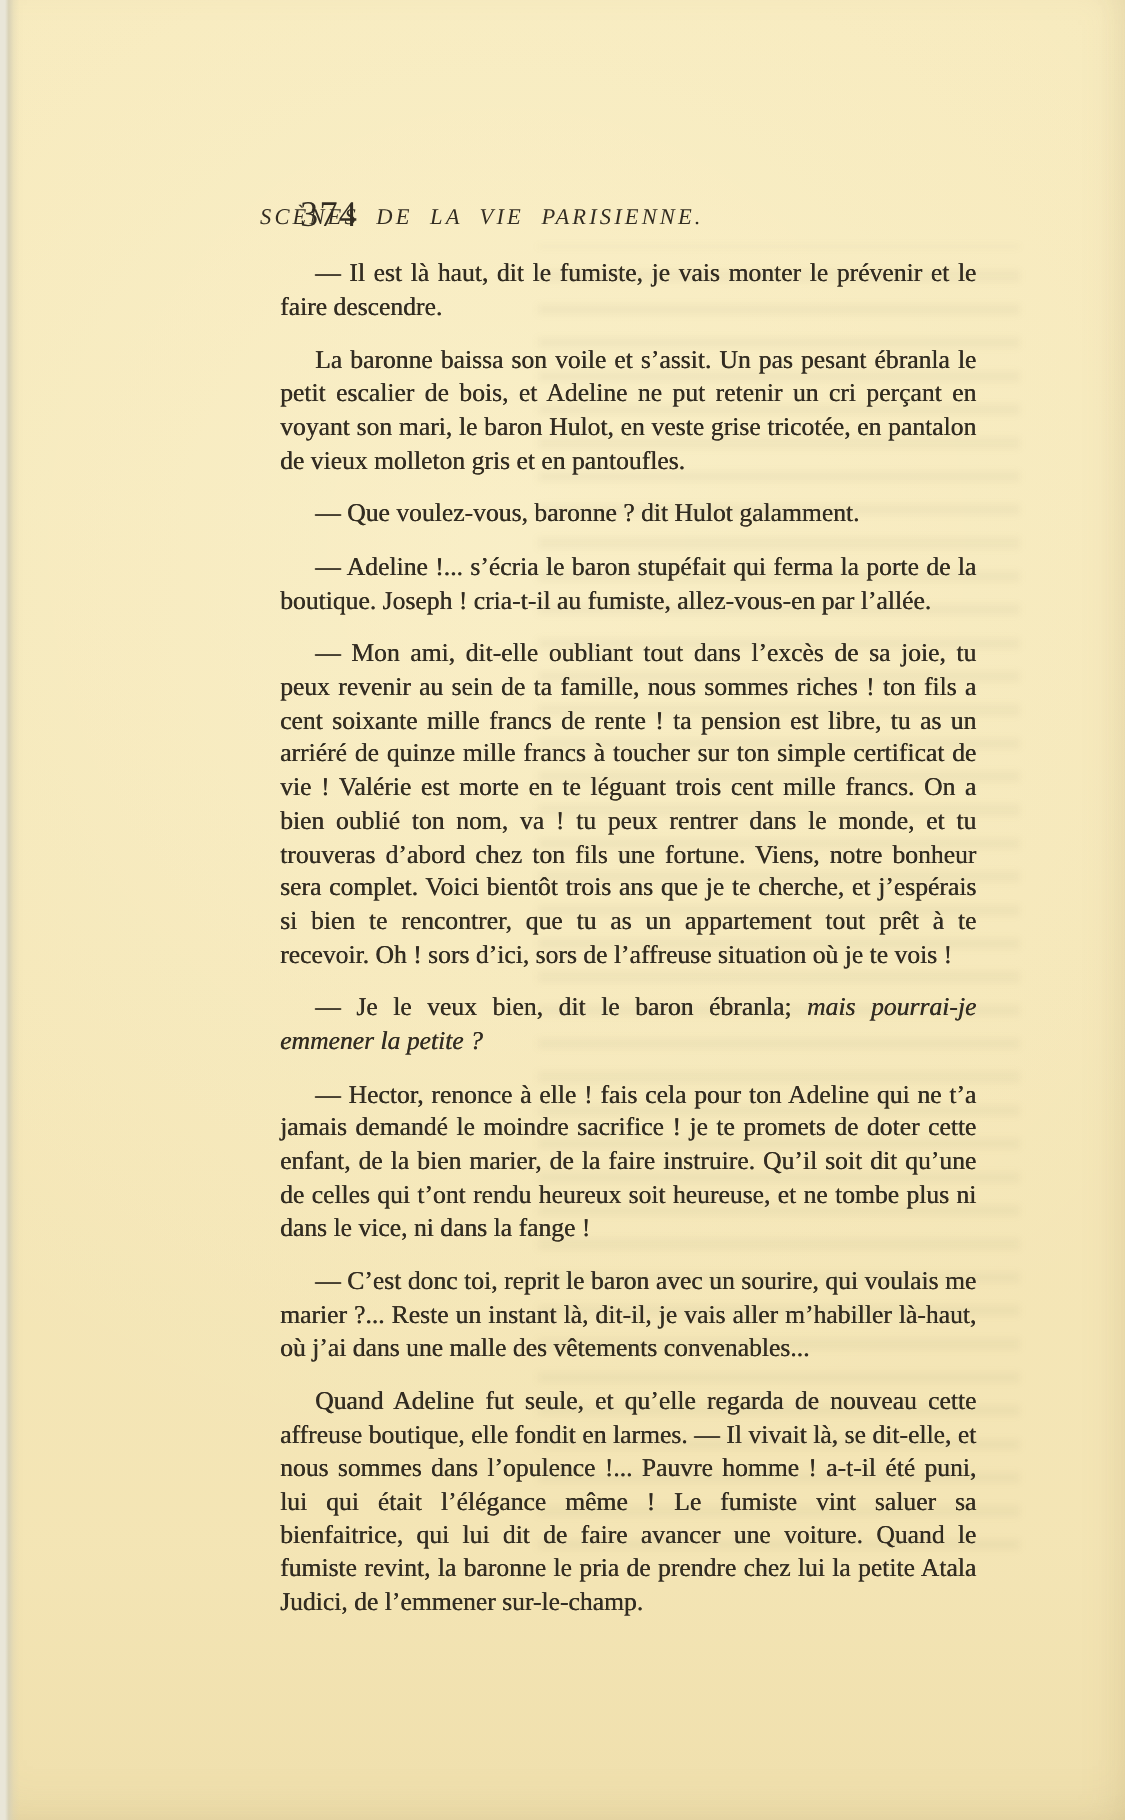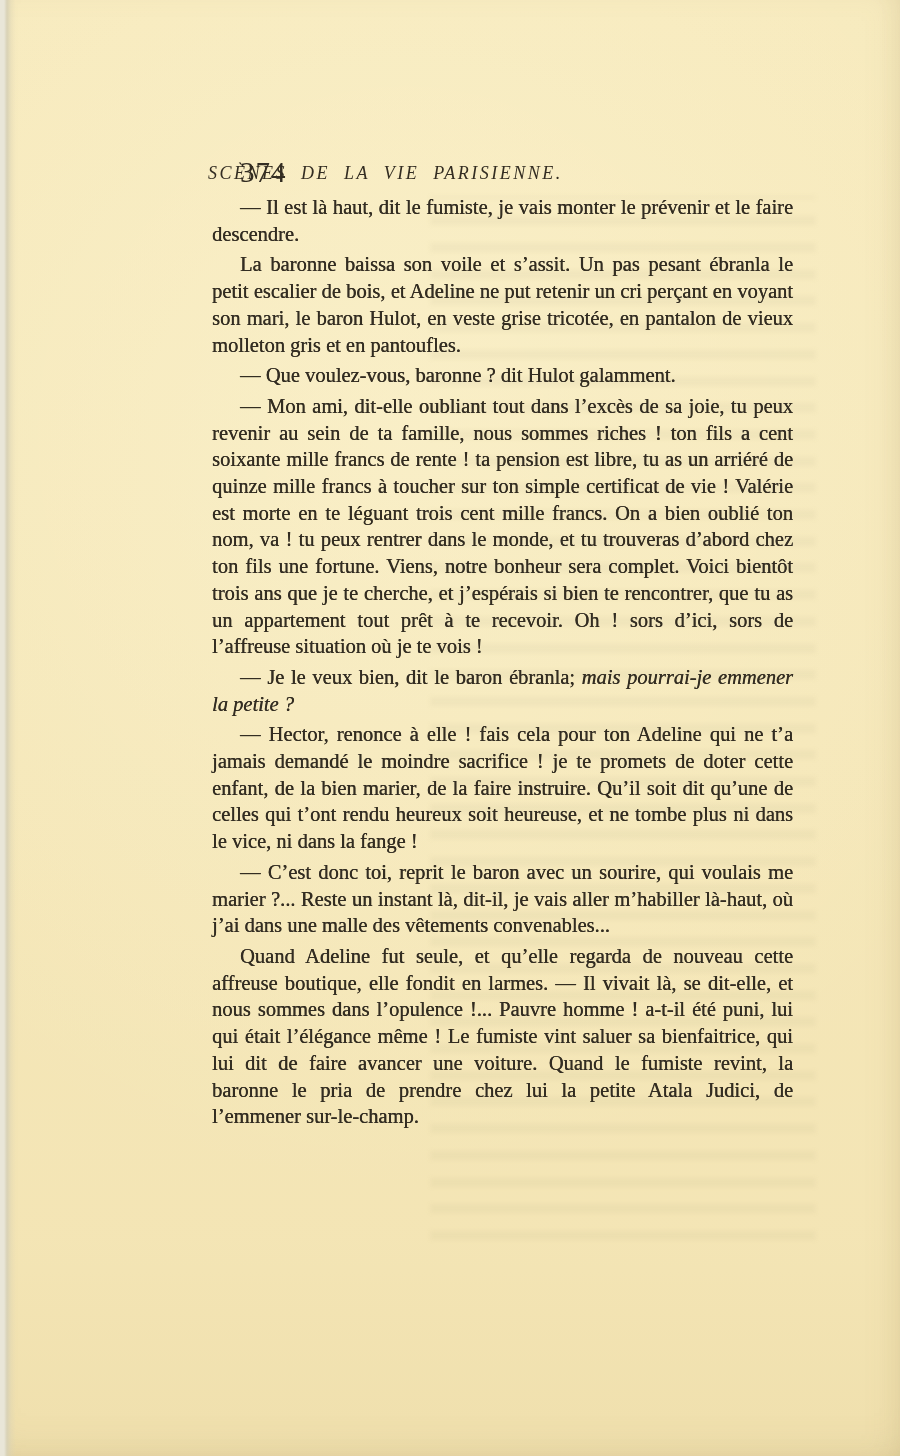--- a/index.html
+++ b/index.html
@@ -59,40 +59,41 @@
     white-space:nowrap;
     font-style:italic;
   }
   .body{
     position:absolute;left:208px;top:190px;width:589px;
     font-size:20.5px;line-height:26.7px;
     text-align:justify;
     text-shadow:0.3px 0 0 currentColor;
   }
   .body p{
-    margin:4px;
+    margin:16px;
     text-indent:28px;
   }
   .italic{font-style:italic;}
 </style>
 </head>
 <body>
 
 <div class="page">
   <div class="edge-left"></div>
   <div class="showthrough"></div>
 
   <header class="header">
     <span class="pagenum">374</span>
     <div class="title">SCÈNES DE LA VIE PARISIENNE.</div>
   </header>
 
   <main class="body">
       <p><span>— Il est là haut, dit le fumiste, je vais monter le prévenir et le faire descendre.</span></p>
       <p><span>La baronne baissa son voile et s’assit. Un pas pesant ébranla le petit escalier de bois, et Adeline ne put retenir un cri perçant en voyant son mari, le baron Hulot, en veste grise tricotée, en pantalon de vieux molleton gris et en pantoufles.</span></p>
       <p><span>— Que voulez-vous, baronne ? dit Hulot galamment.</span></p>
+      <p><span>— Adeline !... s’écria le baron stupéfait qui ferma la porte de la boutique. Joseph ! cria-t-il au fumiste, allez-vous-en par l’allée.</span></p>
       <p><span>— Mon ami, dit-elle oubliant tout dans l’excès de sa joie, tu peux revenir au sein de ta famille, nous sommes riches ! ton fils a cent soixante mille francs de rente ! ta pension est libre, tu as un arriéré de quinze mille francs à toucher sur ton simple certificat de vie ! Valérie est morte en te léguant trois cent mille francs. On a bien oublié ton nom, va ! tu peux rentrer dans le monde, et tu trouveras d’abord chez ton fils une fortune. Viens, notre bonheur sera complet. Voici bientôt trois ans que je te cherche, et j’espérais si bien te rencontrer, que tu as un appartement tout prêt à te recevoir. Oh ! sors d’ici, sors de l’affreuse situation où je te vois !</span></p>
       <p><span>— Je le veux bien, dit le baron ébranla; </span><span class="italic">mais pourrai-je emmener la petite ?</span></p>
       <p><span>— Hector, renonce à elle ! fais cela pour ton Adeline qui ne t’a jamais demandé le moindre sacrifice ! je te promets de doter cette enfant, de la bien marier, de la faire instruire. Qu’il soit dit qu’une de celles qui t’ont rendu heureux soit heureuse, et ne tombe plus ni dans le vice, ni dans la fange !</span></p>
       <p><span>— C’est donc toi, reprit le baron avec un sourire, qui voulais me marier ?... Reste un instant là, dit-il, je vais aller m’habiller là-haut, où j’ai dans une malle des vêtements convenables...</span></p>
       <p><span>Quand Adeline fut seule, et qu’elle regarda de nouveau cette affreuse boutique, elle fondit en larmes. — Il vivait là, se dit-elle, et nous sommes dans l’opulence !... Pauvre homme ! a-t-il été puni, lui qui était l’élégance même ! Le fumiste vint saluer sa bienfaitrice, qui lui dit de faire avancer une voiture. Quand le fumiste revint, la baronne le pria de prendre chez lui la petite Atala Judici, de l’emmener sur-le-champ.</span></p>
     </main>
 </div>
 
 </body></html>

